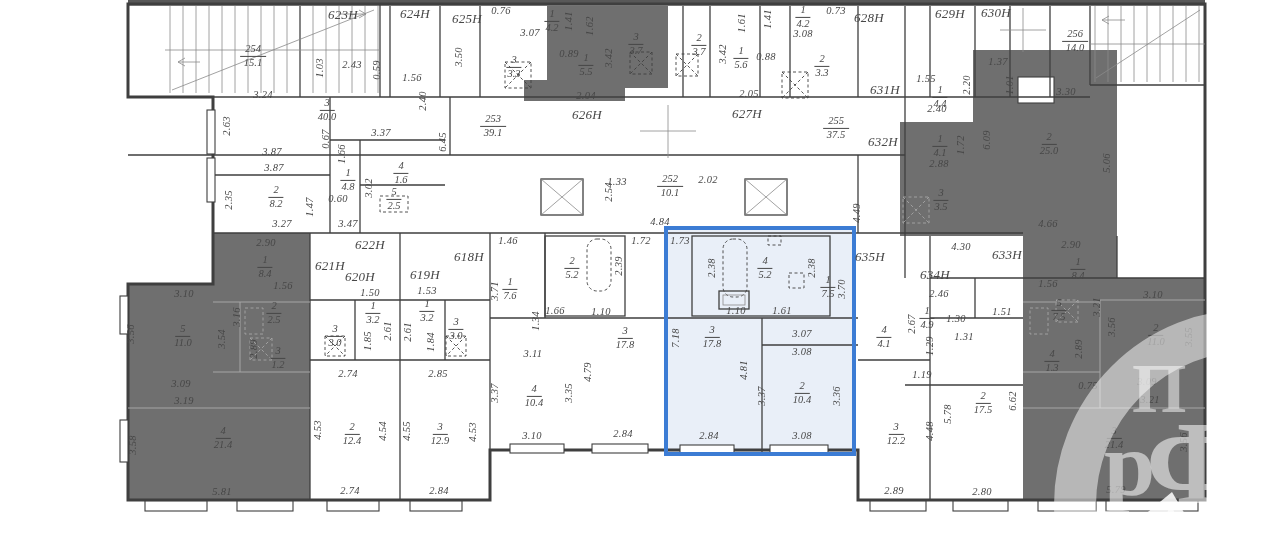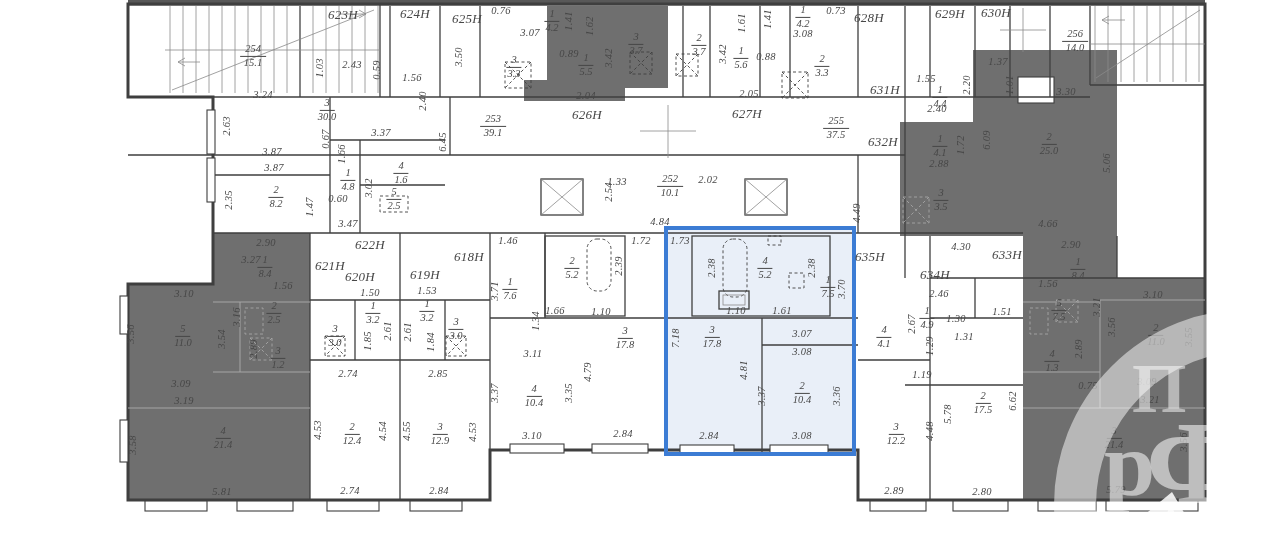--- a/index.html
+++ b/index.html
@@ -150,21 +150,21 @@
       <div class="lbl unitlbl" style="left: 330px; top: 265px;">621Н</div>
       <div class="lbl unitlbl" style="left: 370px; top: 244px;">622Н</div>
       <div class="lbl" style="left: 263px; top: 95px;">3.24</div>
       <div class="lbl" style="left: 352px; top: 65px;">2.43</div>
       <div class="lbl" style="left: 412px; top: 78px;">1.56</div>
       <div class="lbl" style="left: 272px; top: 152px;">3.87</div>
       <div class="lbl" style="left: 274px; top: 168px;">3.87</div>
       <div class="lbl" style="left: 381px; top: 133px;">3.37</div>
       <div class="lbl" style="left: 338px; top: 199px;">0.60</div>
       <div class="lbl" style="left: 348px; top: 224px;">3.47</div>
-      <div class="lbl" style="left: 251px; top: 224px; margin-top: 36px;">3.27</div>
+      <div class="lbl" style="left: 282px; top: 224px;">3.27</div>
       <div class="lbl" style="left: 501px; top: 11px;">0.76</div>
       <div class="lbl" style="left: 530px; top: 33px;">3.07</div>
       <div class="lbl" style="left: 569px; top: 54px;">0.89</div>
       <div class="lbl" style="left: 586px; top: 96px;">2.04</div>
       <div class="lbl" style="left: 766px; top: 57px;">0.88</div>
       <div class="lbl" style="left: 749px; top: 94px;">2.05</div>
       <div class="lbl" style="left: 836px; top: 11px;">0.73</div>
       <div class="lbl" style="left: 803px; top: 34px;">3.08</div>
       <div class="lbl" style="left: 926px; top: 79px;">1.55</div>
       <div class="lbl" style="left: 937px; top: 109px;">2.40</div>
@@ -291,21 +291,21 @@
       <div class="room" style="left: 836px; top: 128px;">
         <span class="rn">255</span>
         <span class="ra">37.5</span>
       </div>
       <div class="room" style="left: 670px; top: 186px;">
         <span class="rn">252</span>
         <span class="ra">10.1</span>
       </div>
       <div class="room" style="left: 327px; top: 110px;">
         <span class="rn">3</span>
-        <span class="ra">30.0</span>
+        <span class="ra">40.0</span>
       </div>
       <div class="room" style="left: 276px; top: 197px;">
         <span class="rn">2</span>
         <span class="ra">8.2</span>
       </div>
       <div class="room" style="left: 348px; top: 180px;">
         <span class="rn">1</span>
         <span class="ra">4.8</span>
       </div>
       <div class="room" style="left: 401px; top: 173px;">

